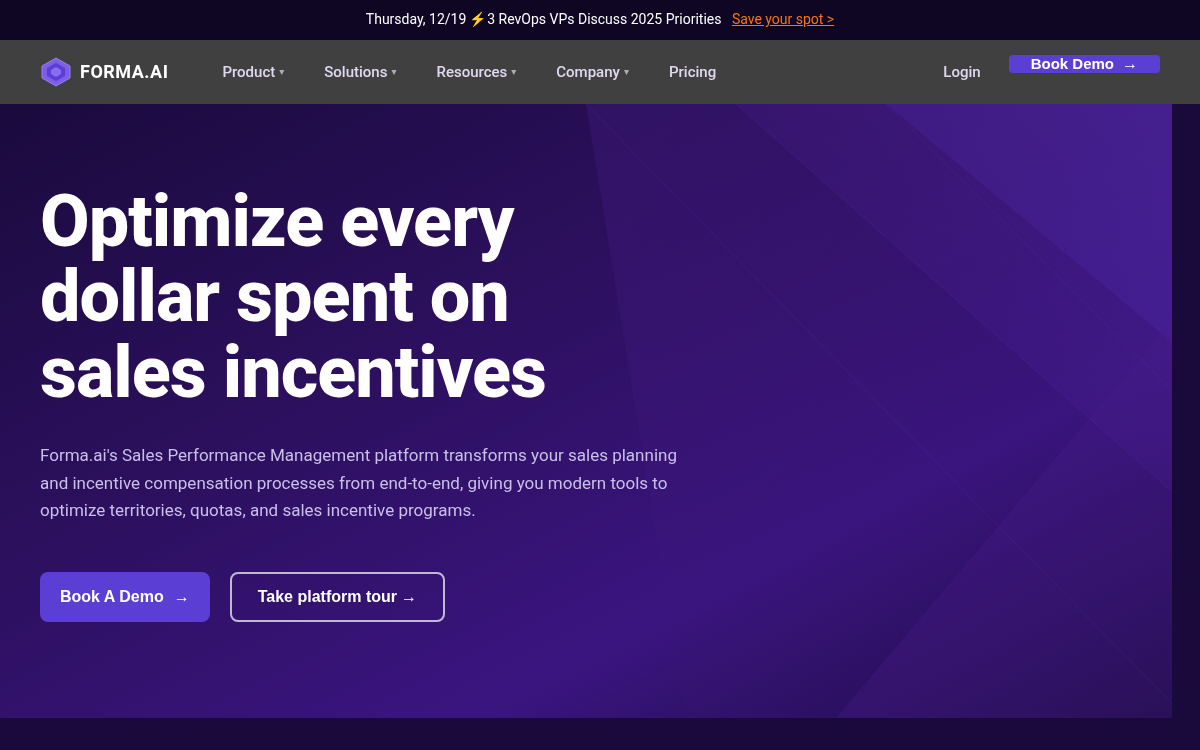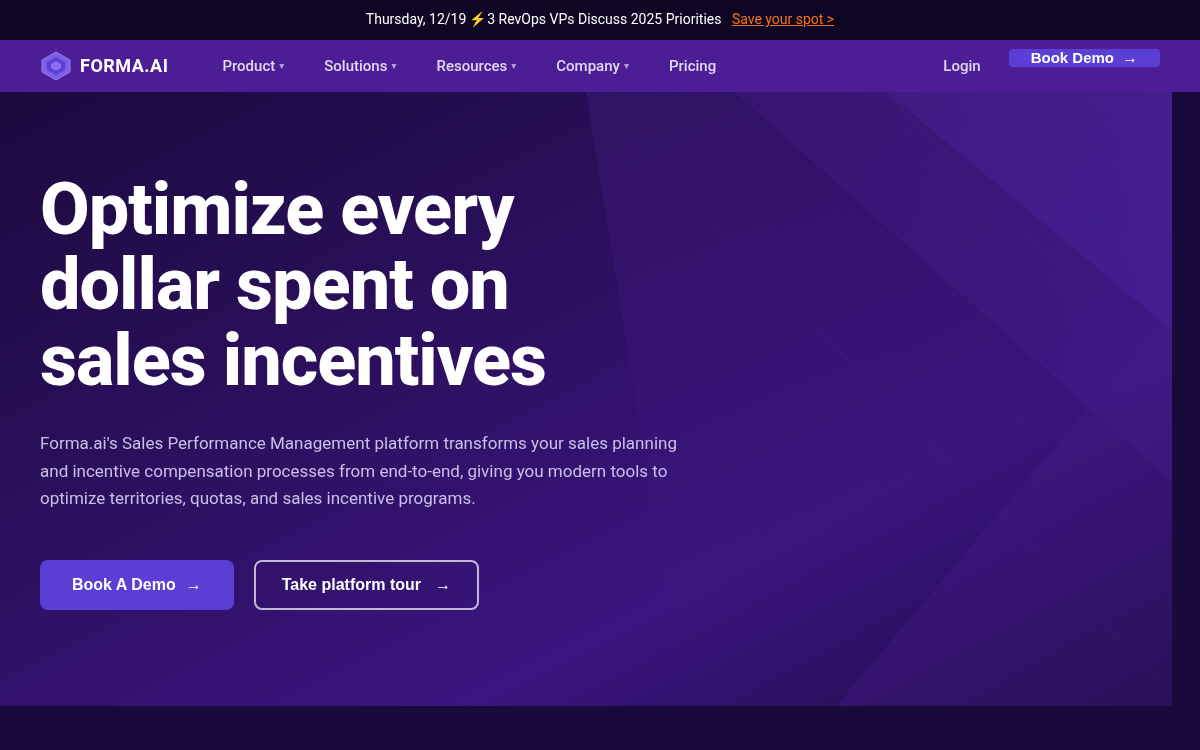--- a/index.html
+++ b/index.html
@@ -23,25 +23,25 @@
       line-height: 1.4;
     }
     .announcement-bar a {
       color: #f97316;
       text-decoration: underline;
       cursor: pointer;
     }
 
     
     .navbar {
-      background: #4c1d95;
+      background: #404040;
       display: flex;
       align-items: center;
       padding: 0 40px;
-      height: 52px;
+      height: 64px;
       position: relative;
       z-index: 10;
     }
 
     .logo {
       display: flex;
       align-items: center;
       gap: 8px;
       text-decoration: none;
       margin-right: 40px;
@@ -164,41 +164,41 @@
       display: flex;
       align-items: center;
       gap: 20px;
     }
 
     .cta-primary {
       background: #5b3fd4;
       color: #ffffff;
       font-size: 16px;
       font-weight: 600;
-      padding: 16px 32px;
+      padding: 16px 20px;
       border-radius: 8px;
       cursor: pointer;
       display: flex;
       align-items: center;
       gap: 10px;
       border: none;
       white-space: nowrap;
     }
 
     .cta-secondary {
       background: transparent;
       color: #ffffff;
       font-size: 16px;
       font-weight: 600;
       padding: 14px 26px;
       border-radius: 8px;
       cursor: pointer;
       display: flex;
       align-items: center;
-      gap: 14px;
+      gap: 4px;
       border: 2px solid rgba(255,255,255,0.7);
       white-space: nowrap;
     }
 
     .arrow {
       font-size: 16px;
     }
   </style>
 </head>
 <body>

